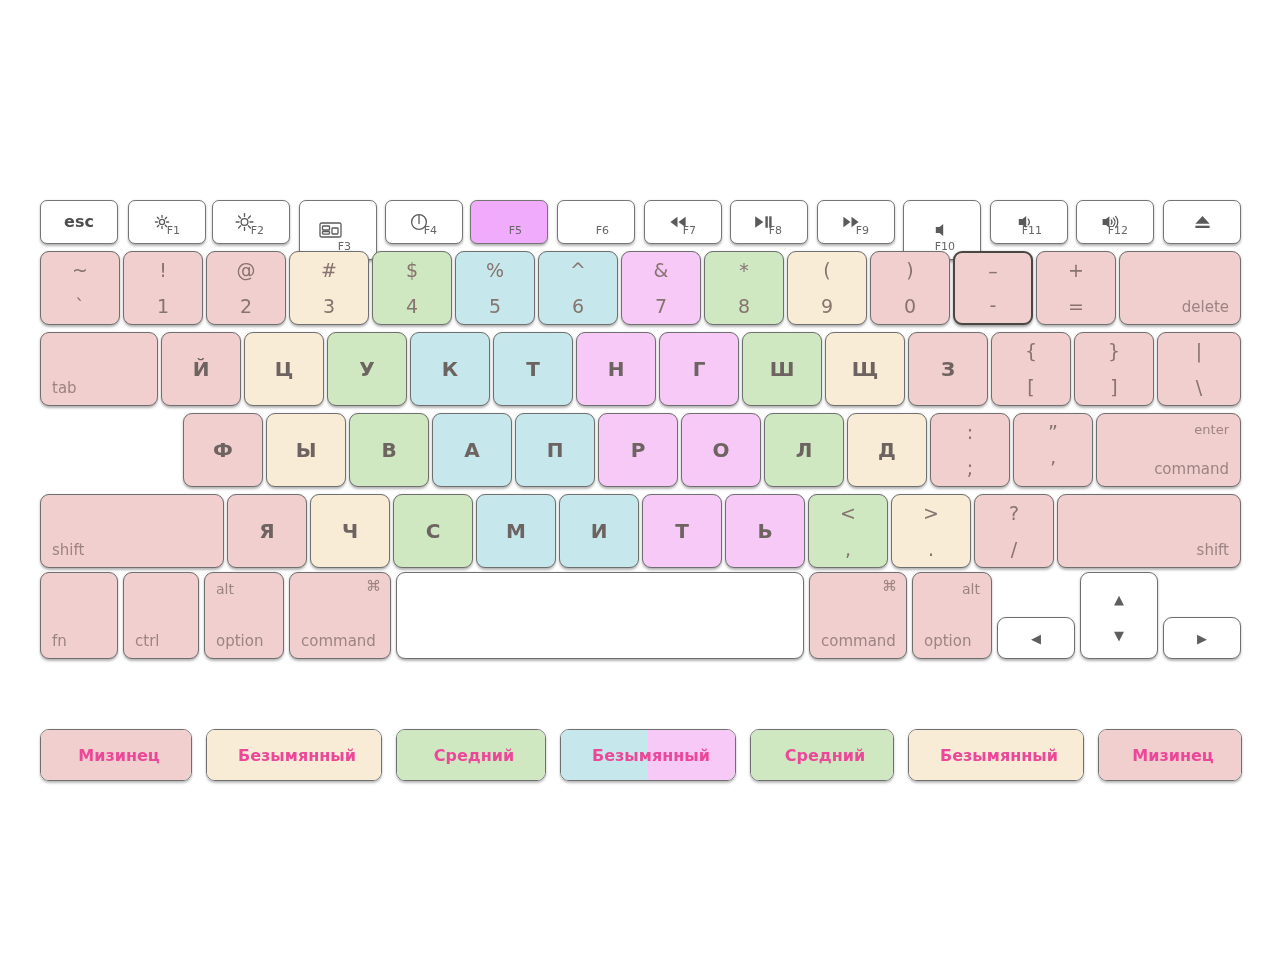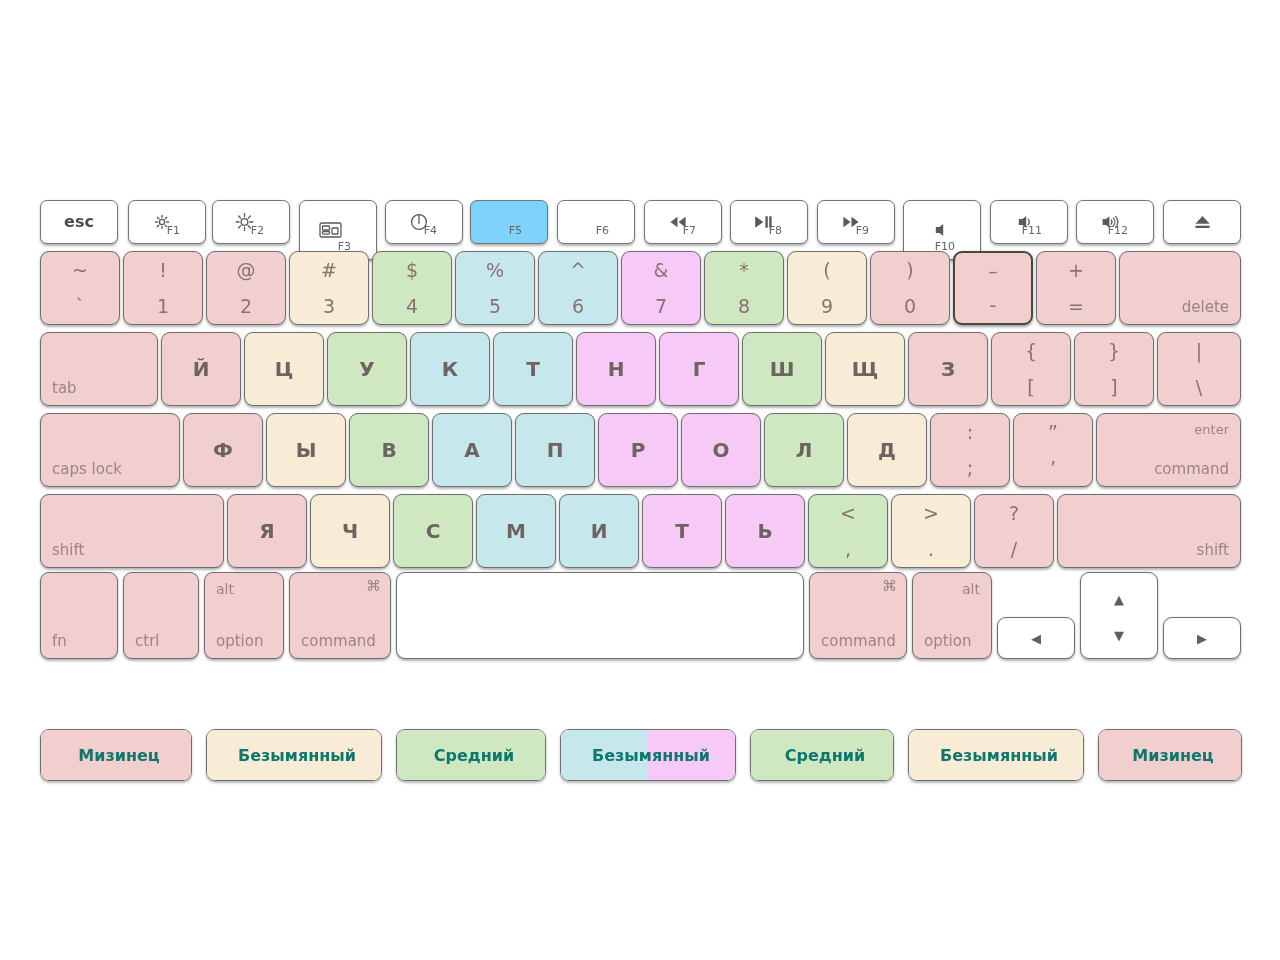--- a/index.html
+++ b/index.html
@@ -177,21 +177,21 @@
   }
   .legend-split { position: absolute; top: 0; bottom: 0; }
   .legend-text {
     position: absolute;
     left: 6px; right: 0;
     top: 50%;
     transform: translateY(-50%);
     text-align: center;
     font-size: 16px;
     font-weight: 700;
-    color: #0f766e;
+    color: #ec4899;
     z-index: 2;
   }
 </style>
 </head>
 <body>
 
 <div id="keyboard">
     <div class="key fnkey" style="left: 40px; top: 200px; width: 78px; height: 44px; background: rgb(255, 255, 255);">
       <span class="lbl escw">esc</span>
     </div>
@@ -240,21 +240,21 @@
     </div>
     <div class="key fnkey" style="left: 385px; top: 200px; width: 78px; height: 44px; background: rgb(255, 255, 255);">
       <span class="fnicon">
         <svg width="18" height="18" viewBox="0 0 18 18" fill="none" stroke="#5a5a5a" stroke-width="1.3" stroke-linecap="round">
           <circle cx="9" cy="9" r="7.4"></circle>
           <line x1="9" y1="2.4" x2="9" y2="10.5"></line>
         </svg>
       </span>
       <span class="lbl fnum">F4</span>
     </div>
-    <div class="key fnkey" style="left: 470px; top: 200px; width: 78px; height: 44px; background: #7dd3fc;">
+    <div class="key fnkey" style="left: 470px; top: 200px; width: 78px; height: 44px; background: #f0abfc;">
       <span class="lbl fnum">F5</span>
     </div>
     <div class="key fnkey" style="left: 557px; top: 200px; width: 78px; height: 44px; background: rgb(255, 255, 255);">
       <span class="lbl fnum">F6</span>
     </div>
     <div class="key fnkey" style="left: 644px; top: 200px; width: 78px; height: 44px; background: rgb(255, 255, 255);">
       <span class="fnicon">
         <svg width="18" height="15" viewBox="0 0 18 15" fill="none" stroke="#5a5a5a" stroke-width="1.3" stroke-linecap="round">
           <path d="M8.5 2.2 L1.4 7.5 L8.5 12.8 Z" fill="#5a5a5a" stroke="none"></path>
           <path d="M16.6 2.2 L9.5 7.5 L16.6 12.8 Z" fill="#5a5a5a" stroke="none"></path>
@@ -410,23 +410,20 @@
       <span class="lbl lo">[</span>
     </div>
     <div class="key" style="left: 1074px; top: 332px; width: 80px; height: 74px; background: rgb(242, 207, 207);">
       <span class="lbl up">}</span>
       <span class="lbl lo">]</span>
     </div>
     <div class="key" style="left: 1157px; top: 332px; width: 84px; height: 74px; background: rgb(242, 207, 207);">
       <span class="lbl up">|</span>
       <span class="lbl lo">\</span>
     </div>
-    <div class="key" style="left: 40px; top: 413px; width: 140px; height: 74px; background: rgb(242, 207, 207);">
-      <span class="lbl bl">caps lock</span>
-    </div>
     <div class="key" style="left: 183px; top: 413px; width: 80px; height: 74px; background: rgb(242, 207, 207);">
       <span class="lbl center">Ф</span>
     </div>
     <div class="key" style="left: 266px; top: 413px; width: 80px; height: 74px; background: rgb(248, 236, 214);">
       <span class="lbl center">Ы</span>
     </div>
     <div class="key" style="left: 349px; top: 413px; width: 80px; height: 74px; background: rgb(207, 232, 194);">
       <span class="lbl center">В</span>
     </div>
     <div class="key" style="left: 432px; top: 413px; width: 80px; height: 74px; background: rgb(198, 232, 236);">

